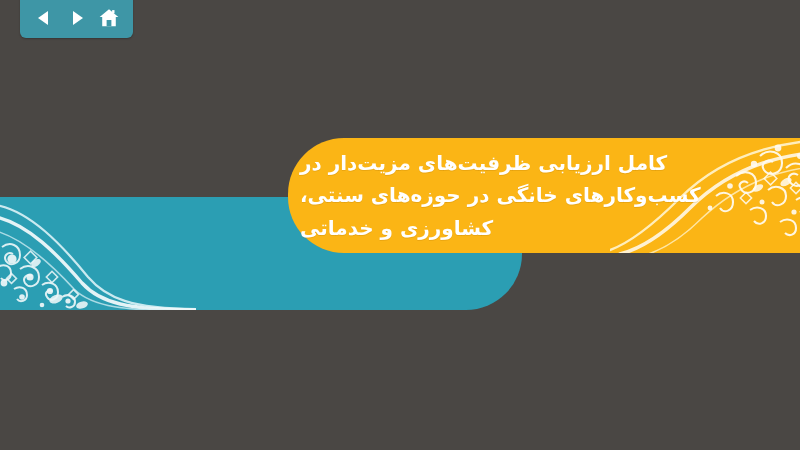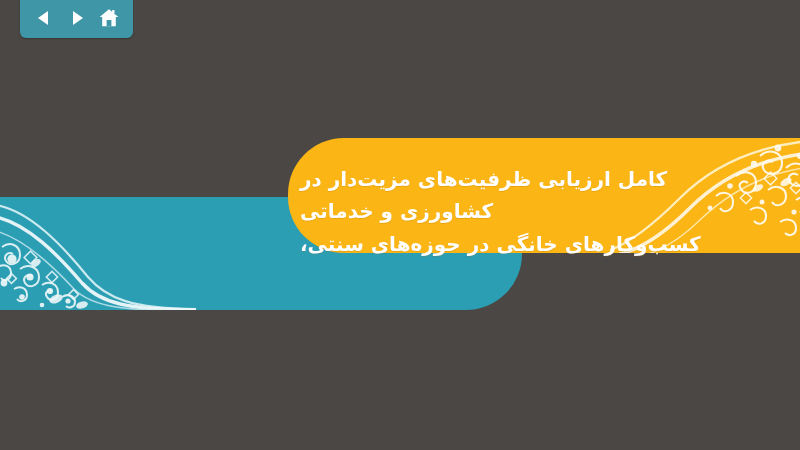--- a/index.html
+++ b/index.html
@@ -106,21 +106,20 @@
     height: 115px;
     display: flex;
     flex-direction: column;
     align-items: flex-end;
     justify-content: center;
     text-align: right;
     direction: rtl;
     padding: 0 12px 0 0;
     box-sizing: border-box;
     z-index: 5;
-    margin-top: 16px;
   }
   .title-line {
     color: #ffffff;
     font-size: 20px;
     font-weight: bold;
     line-height: 1.62;
     white-space: nowrap;
     letter-spacing: 0;
     text-shadow: 0 1px 0 rgba(160,100,0,0.18);
   }
@@ -236,17 +235,17 @@
       <g fill="#ffffff" opacity="0.85">
         <ellipse cx="176" cy="44" rx="6.2" ry="3.4" transform="rotate(-30 176 44)"></ellipse>
         <ellipse cx="148" cy="50" rx="5.6" ry="3.1" transform="rotate(-28 148 50)"></ellipse>
         <ellipse cx="198" cy="60" rx="5.2" ry="2.9" transform="rotate(-34 198 60)"></ellipse>
       </g>
     </svg>
   </div>
 
   <div id="title-block">
     <div class="title-line">کامل ارزیابی ظرفیت‌های مزیت‌دار در</div>
+    <div class="title-line">کسب‌وکارهای خانگی در حوزه‌های سنتی،</div>
     <div class="title-line">کشاورزی و خدماتی</div>
-    <div class="title-line">کسب‌وکارهای خانگی در حوزه‌های سنتی،</div>
   </div>
 
 </div>
 
 </body></html>

